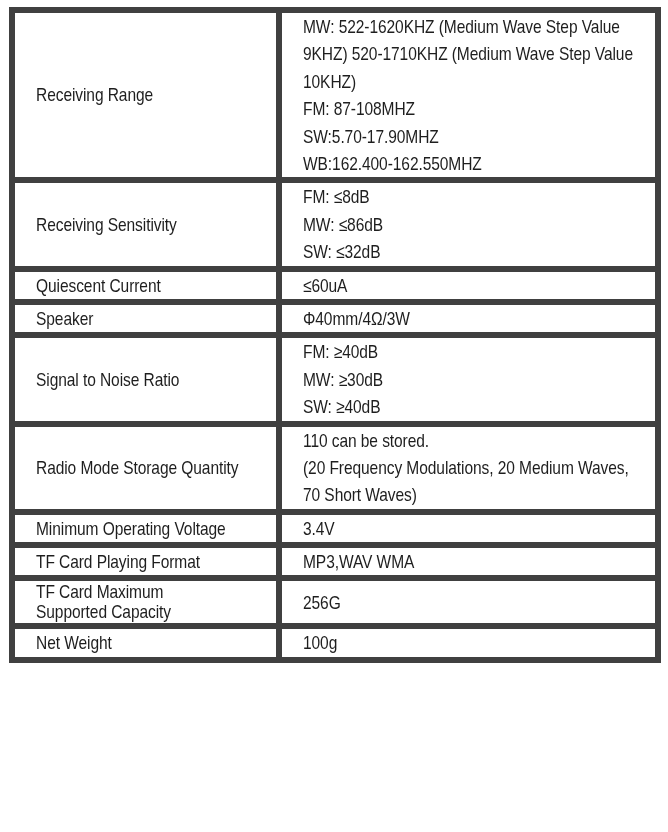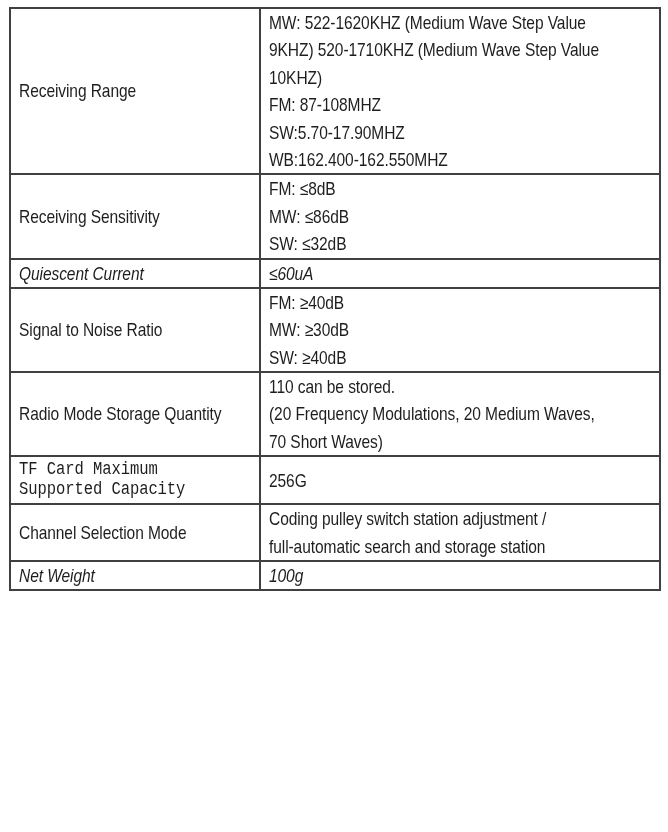--- a/index.html
+++ b/index.html
@@ -18,22 +18,22 @@
     .spec-table {
       position: absolute;
       left: 9px;
       top: 7px;
       width: 652px;
       border-collapse: collapse;
       border: 2.5px solid #1a1a1a;
       table-layout: fixed;
     }
     .spec-table td {
-      border: 2px solid #404040;
-      padding: 0 0 0 8px;
+      border: 6px solid #404040;
+      padding: 0 0 0 21px;
       vertical-align: middle;
       font-size: 18.5px;
       line-height: 27.4px;
       white-space: nowrap;
       overflow: hidden;
     }
     .spec-table td.label {
       width: 240px;
       margin-left: 14px;
     }
@@ -43,23 +43,22 @@
       transform-origin: left center;
       letter-spacing: -0.1px;
     }
     .value-line {
       display: block;
       height: 27.4px;
     }
     .label-two-line .value-line {
       line-height: 20px;
       height: 20px;
-      font-family: Liberation Mono, monospace;
     }
-    tr.h1 td { height: 25.5px; font-style: italic; }
+    tr.h1 td { height: 25.5px; }
   </style>
 </head>
 <body>
 
 <table class="spec-table">
   <tbody>
 
     <tr>
       <td class="label"><span class="cond">Receiving Range</span></td>
       <td>
@@ -80,20 +79,24 @@
         <span class="value-line"><span class="cond">SW: ≤32dB</span></span>
       </td>
     </tr>
 
     <tr class="h1">
       <td class="label"><span class="cond">Quiescent Current</span></td>
       <td><span class="cond">≤60uA</span></td>
     </tr>
 
 
+    <tr class="h1">
+      <td class="label"><span class="cond">Speaker</span></td>
+      <td><span class="cond">Φ40mm/4Ω/3W</span></td>
+    </tr>
 
     <tr>
       <td class="label"><span class="cond">Signal to Noise Ratio</span></td>
       <td>
         <span class="value-line"><span class="cond">FM: ≥40dB</span></span>
         <span class="value-line"><span class="cond">MW: ≥30dB</span></span>
         <span class="value-line"><span class="cond">SW: ≥40dB</span></span>
       </td>
     </tr>
 
@@ -101,39 +104,40 @@
       <td class="label"><span class="cond">Radio Mode Storage Quantity</span></td>
       <td>
         <span class="value-line"><span class="cond">110 can be stored.</span></span>
         <span class="value-line"><span class="cond">(20 Frequency Modulations, 20 Medium Waves,</span></span>
         <span class="value-line"><span class="cond">70 Short Waves)</span></span>
       </td>
     </tr>
 
 
 
+    <tr class="h1">
+      <td class="label"><span class="cond">Minimum Operating Voltage</span></td>
+      <td><span class="cond">3.4V</span></td>
+    </tr>
 
 
 
+    <tr class="h1">
+      <td class="label"><span class="cond">TF Card Playing Format</span></td>
+      <td><span class="cond">MP3,WAV WMA</span></td>
+    </tr>
 
     <tr style="height:48px;">
       <td class="label label-two-line">
         <span class="value-line"><span class="cond">TF Card Maximum</span></span>
         <span class="value-line"><span class="cond">Supported Capacity</span></span>
       </td>
       <td><span class="cond">256G</span></td>
     </tr>
 
-    <tr>
-      <td class="label"><span class="cond">Channel Selection Mode</span></td>
-      <td>
-        <span class="value-line"><span class="cond">Coding pulley switch station adjustment /</span></span>
-        <span class="value-line"><span class="cond">full-automatic search and storage station</span></span>
-      </td>
-    </tr>
 
 
     <tr class="h1">
       <td class="label"><span class="cond">Net Weight</span></td>
       <td><span class="cond">100g</span></td>
     </tr>
   </tbody>
 </table>
 
 </body></html>

